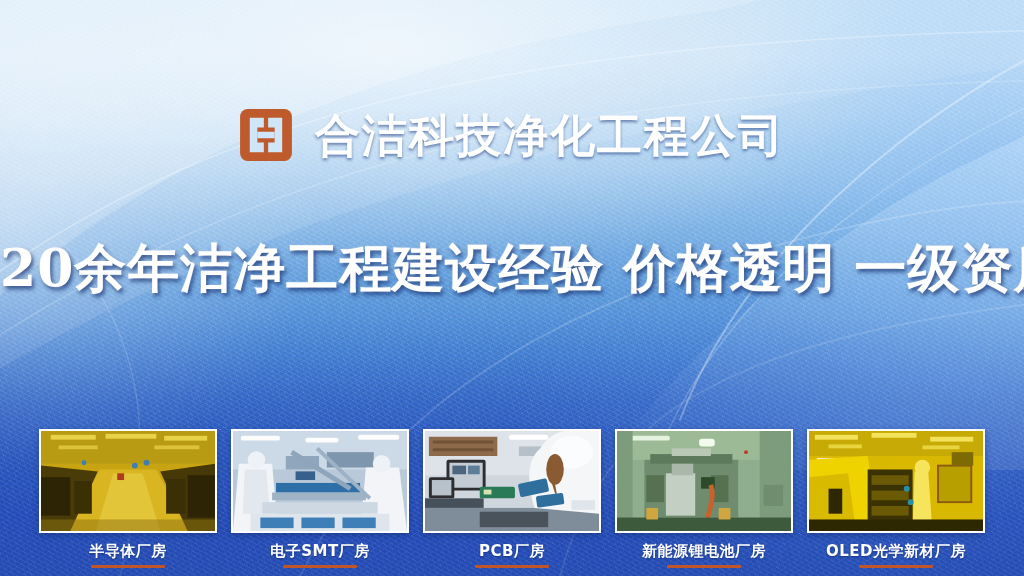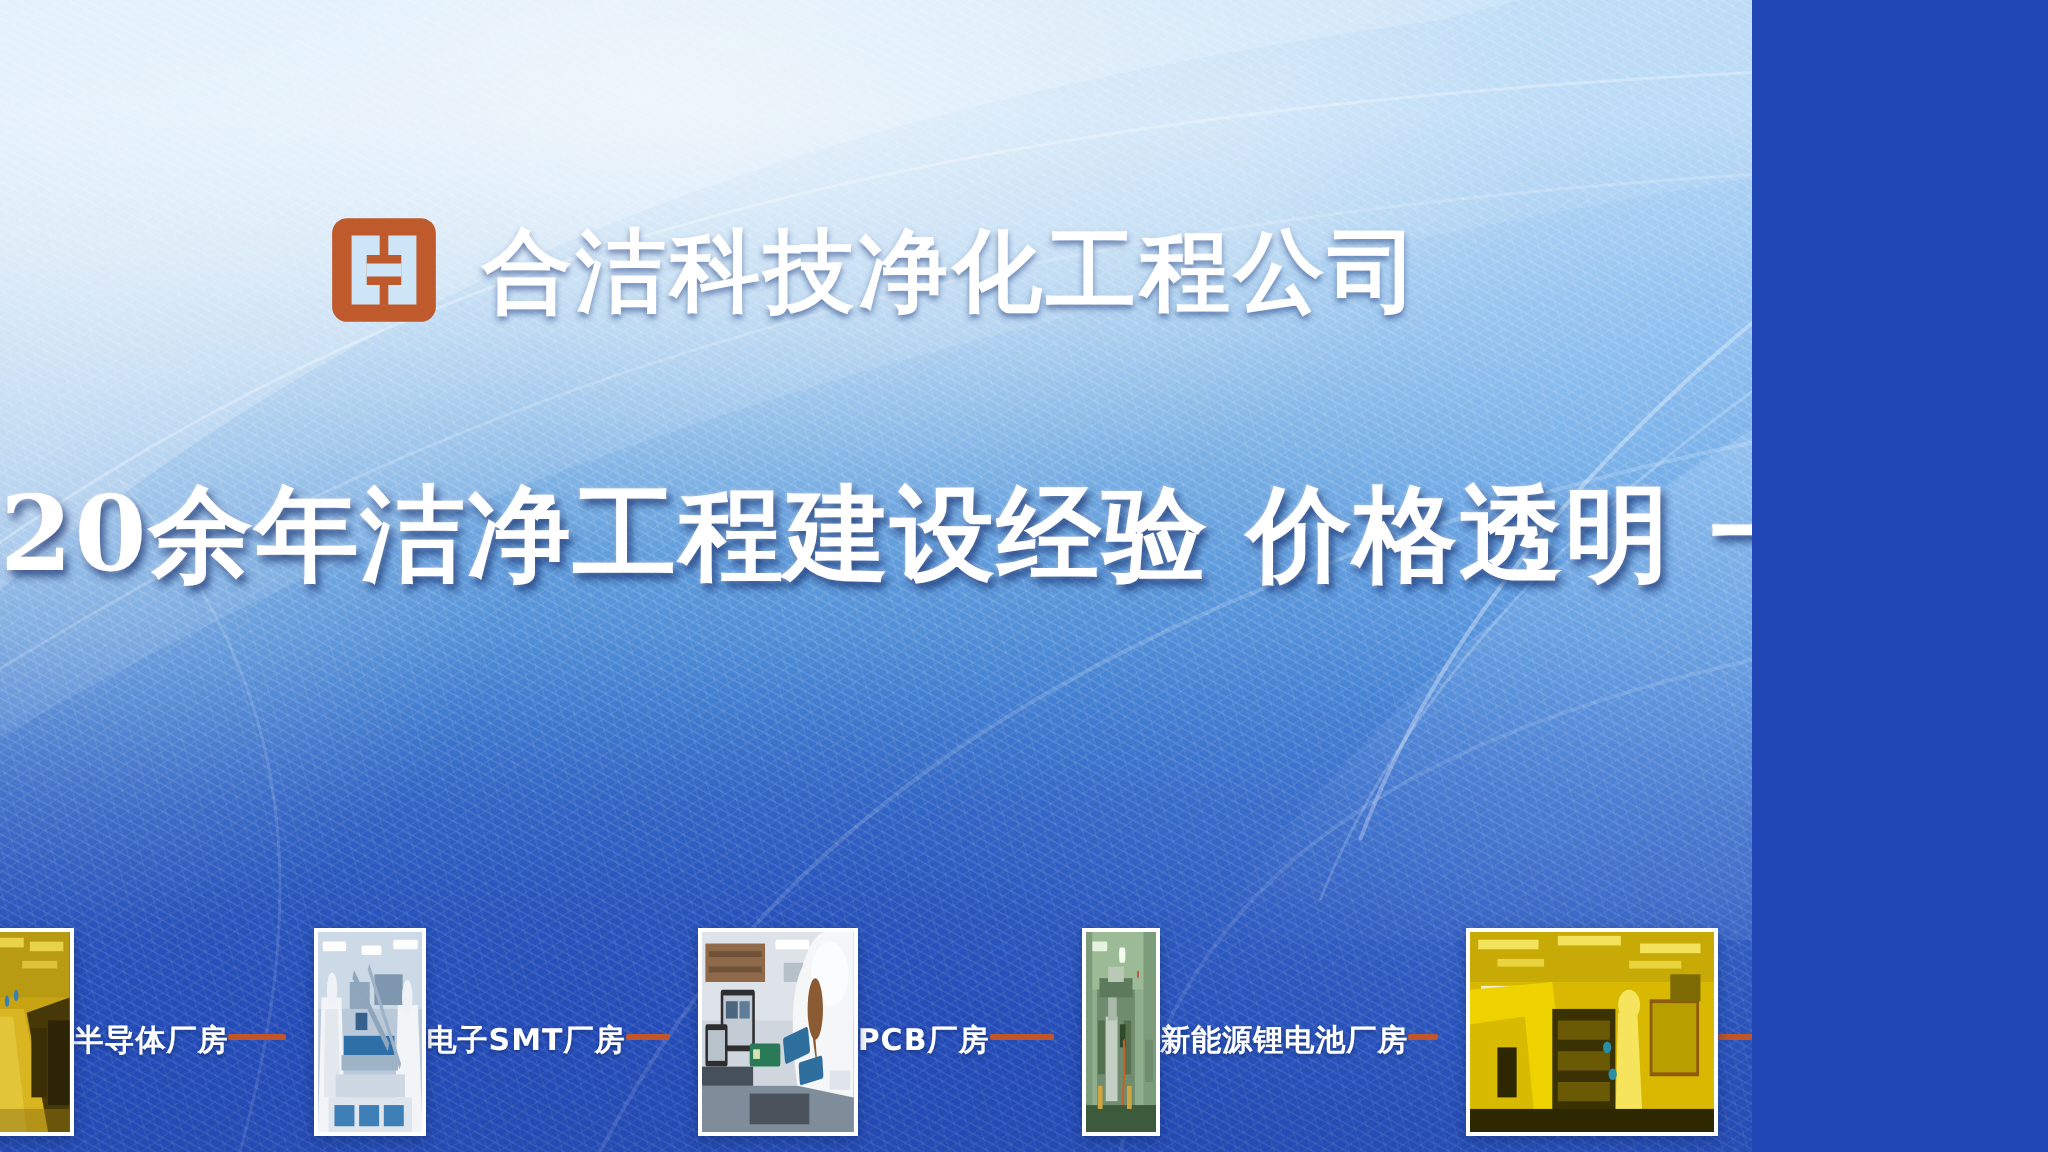--- a/index.html
+++ b/index.html
@@ -4,21 +4,21 @@
 <style>
   * { margin:0; padding:0; box-sizing:border-box; }
   html, body {
     width:1024px; height:576px;
     font-family:"Liberation Sans", sans-serif;
     overflow:hidden; background:#1f46b4;
   }
 
   #poster {
     position:relative;
-    width:876px; height:576px;
+    width:1024px; height:576px;
     overflow:hidden;
     background:
       linear-gradient(180deg,
         #bcdcf5 0%,
         #c3dff6 10%,
         #b5d6f2 20%,
         #9ac5ec 30%,
         #7ab0e4 40%,
         #5d9adb 50%,
         #4583d3 60%,
@@ -92,21 +92,21 @@
       2px 3px 4px rgba(12,36,100,.70),
       0 0 2px rgba(255,255,255,.55);
   }
 
   
   .gallery {
     position:absolute; left:0; right:0; bottom:8px;
     display:flex; justify-content:center; align-items:flex-end; gap:14px;
     padding:0 26px;
   }
-  .card { width:178px; display:flex; flex-direction:row; align-items:center; }
+  .card { width:178px; display:flex; flex-direction:column; align-items:center; }
 
   .thumb {
     width:178px; height:104px;
     border:2px solid #ffffff;
     position:relative; overflow:hidden;
     box-shadow:0 2px 6px rgba(10,35,95,.45);
   }
   .thumb svg { display:block; width:100%; height:100%; }
 
   .cap {
@@ -316,17 +316,18 @@
           <path d="M108 42 L122 42 L126 100 L106 100 Z" fill="#f6e55c"></path>
           <circle cx="116" cy="38" r="8" fill="#f6e55c"></circle>
           <rect x="132" y="36" width="34" height="38" fill="#b89f00" stroke="#8d5a10" stroke-width="2"></rect>
           <rect x="146" y="22" width="22" height="14" fill="#7d6a04"></rect>
           <rect x="0" y="92" width="178" height="12" fill="#2e2802"></rect>
           <rect x="20" y="60" width="14" height="26" fill="#2e2802"></rect>
           <circle cx="100" cy="60" r="3" fill="#2a8fa5"></circle>
           <circle cx="104" cy="74" r="3" fill="#2a8fa5"></circle>
         </svg>
       </div>
+      <div class="cap">OLED光学新材厂房</div>
       <div class="cap-rule"></div>
     </div>
 
   </div>
 </div>
 
 </body></html>

